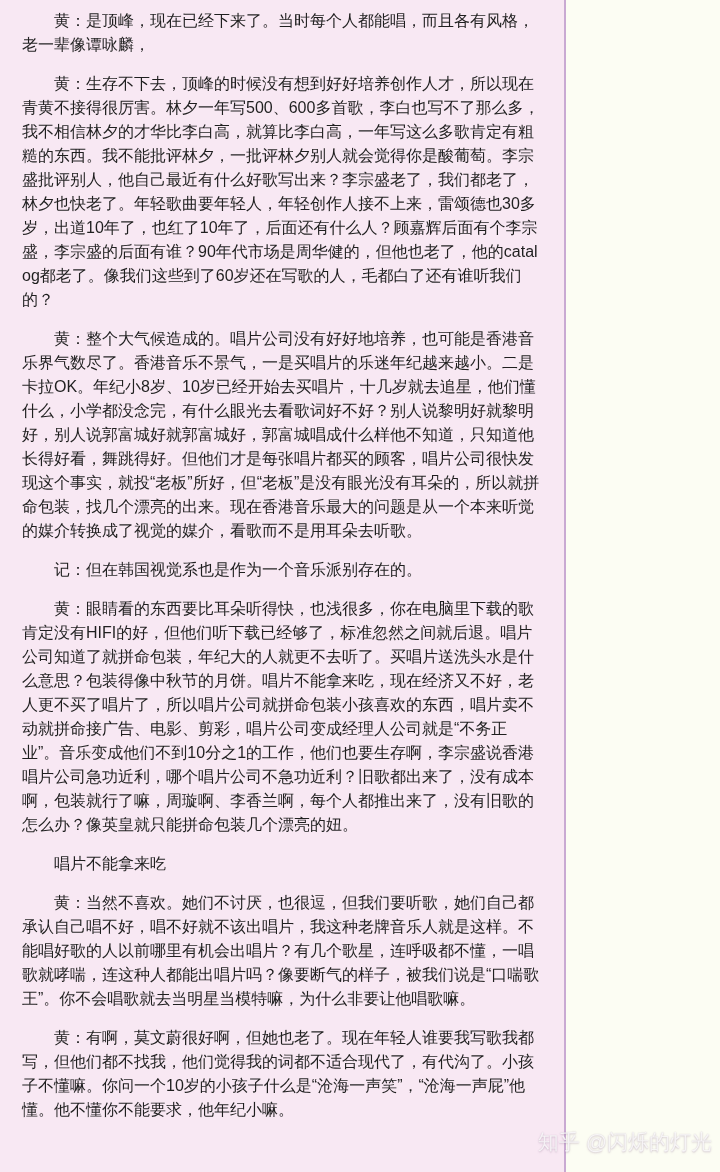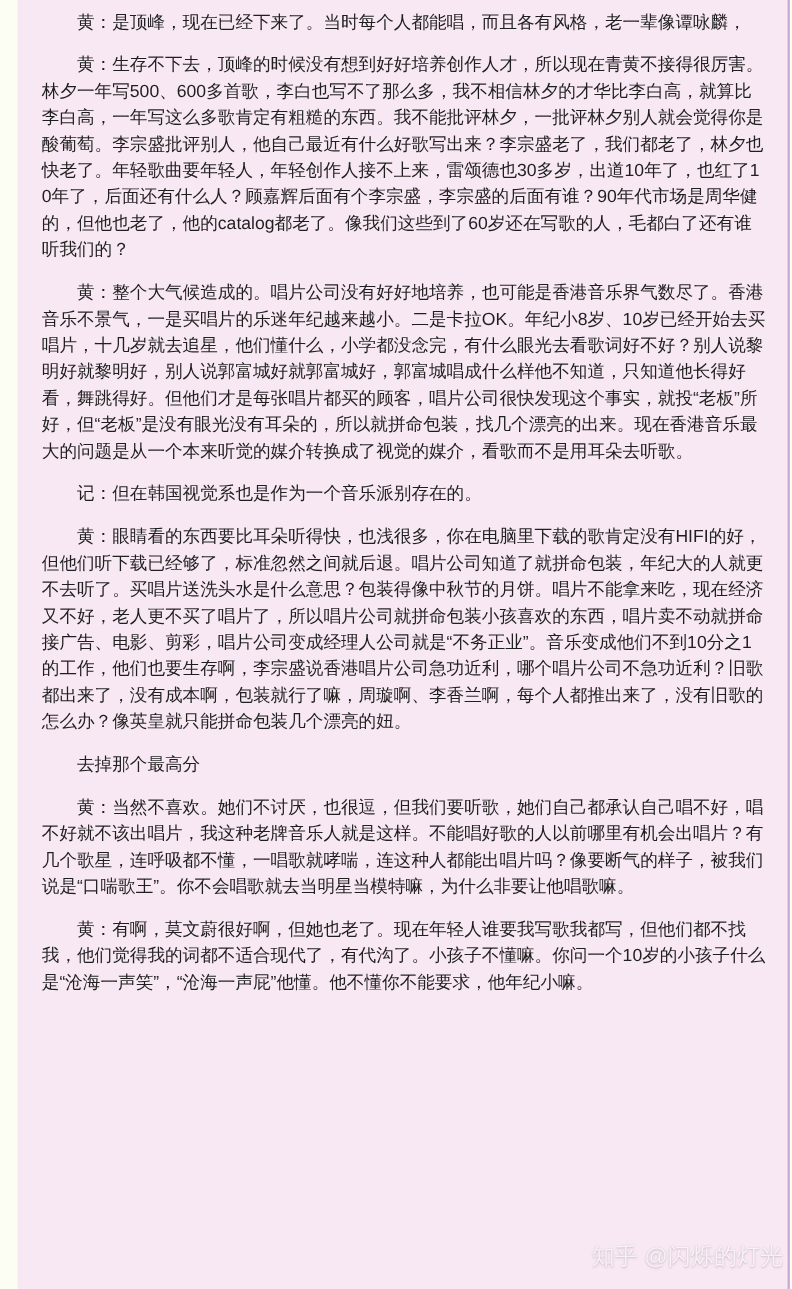--- a/index.html
+++ b/index.html
@@ -11,26 +11,25 @@
     height: 1172px;
     position: relative;
     overflow: hidden;
     background: #fcfdf3; 
     font-family: "Liberation Sans", sans-serif;
   }
   .content {
     position: absolute;
     left: 0;
     top: 0;
-    width: 702px;
+    width: 566px;
     height: 100%;
     background: #f8e8f3; 
     border-right: 2px solid #c9a9d2; 
     box-sizing: border-box;
-    margin-left: 16px;
   }
   article {
     padding: 9px 20px 0 22px;
   }
   p.para {
     margin: 0 0 15px 0;
     font-size: 16px;
     line-height: 24px;
     color: #1f1f1f;
     text-indent: 2em;
@@ -50,19 +49,19 @@
 </head>
 <body>
 
 <div class="content">
   <article>
     <p class="para">黄：是顶峰，现在已经下来了。当时每个人都能唱，而且各有风格，老一辈像谭咏麟，</p>
     <p class="para">黄：生存不下去，顶峰的时候没有想到好好培养创作人才，所以现在青黄不接得很厉害。林夕一年写500、600多首歌，李白也写不了那么多，我不相信林夕的才华比李白高，就算比李白高，一年写这么多歌肯定有粗糙的东西。我不能批评林夕，一批评林夕别人就会觉得你是酸葡萄。李宗盛批评别人，他自己最近有什么好歌写出来？李宗盛老了，我们都老了，林夕也快老了。年轻歌曲要年轻人，年轻创作人接不上来，雷颂德也30多岁，出道10年了，也红了10年了，后面还有什么人？顾嘉辉后面有个李宗盛，李宗盛的后面有谁？90年代市场是周华健的，但他也老了，他的catalog都老了。像我们这些到了60岁还在写歌的人，毛都白了还有谁听我们的？</p>
     <p class="para">黄：整个大气候造成的。唱片公司没有好好地培养，也可能是香港音乐界气数尽了。香港音乐不景气，一是买唱片的乐迷年纪越来越小。二是卡拉OK。年纪小8岁、10岁已经开始去买唱片，十几岁就去追星，他们懂什么，小学都没念完，有什么眼光去看歌词好不好？别人说黎明好就黎明好，别人说郭富城好就郭富城好，郭富城唱成什么样他不知道，只知道他长得好看，舞跳得好。但他们才是每张唱片都买的顾客，唱片公司很快发现这个事实，就投“老板”所好，但“老板”是没有眼光没有耳朵的，所以就拼命包装，找几个漂亮的出来。现在香港音乐最大的问题是从一个本来听觉的媒介转换成了视觉的媒介，看歌而不是用耳朵去听歌。</p>
     <p class="para">记：但在韩国视觉系也是作为一个音乐派别存在的。</p>
     <p class="para">黄：眼睛看的东西要比耳朵听得快，也浅很多，你在电脑里下载的歌肯定没有HIFI的好，但他们听下载已经够了，标准忽然之间就后退。唱片公司知道了就拼命包装，年纪大的人就更不去听了。买唱片送洗头水是什么意思？包装得像中秋节的月饼。唱片不能拿来吃，现在经济又不好，老人更不买了唱片了，所以唱片公司就拼命包装小孩喜欢的东西，唱片卖不动就拼命接广告、电影、剪彩，唱片公司变成经理人公司就是“不务正业”。音乐变成他们不到10分之1的工作，他们也要生存啊，李宗盛说香港唱片公司急功近利，哪个唱片公司不急功近利？旧歌都出来了，没有成本啊，包装就行了嘛，周璇啊、李香兰啊，每个人都推出来了，没有旧歌的怎么办？像英皇就只能拼命包装几个漂亮的妞。</p>
-    <p class="para">去掉那个最高分</p>
+    <p class="para">唱片不能拿来吃</p>
     <p class="para">黄：当然不喜欢。她们不讨厌，也很逗，但我们要听歌，她们自己都承认自己唱不好，唱不好就不该出唱片，我这种老牌音乐人就是这样。不能唱好歌的人以前哪里有机会出唱片？有几个歌星，连呼吸都不懂，一唱歌就哮喘，连这种人都能出唱片吗？像要断气的样子，被我们说是“口喘歌王”。你不会唱歌就去当明星当模特嘛，为什么非要让他唱歌嘛。</p>
     <p class="para">黄：有啊，莫文蔚很好啊，但她也老了。现在年轻人谁要我写歌我都写，但他们都不找我，他们觉得我的词都不适合现代了，有代沟了。小孩子不懂嘛。你问一个10岁的小孩子什么是“沧海一声笑”，“沧海一声屁”他懂。他不懂你不能要求，他年纪小嘛。</p>
   </article>
 </div>
 
 <div class="watermark">知乎 @闪烁的灯光</div>
 
 </body></html>

